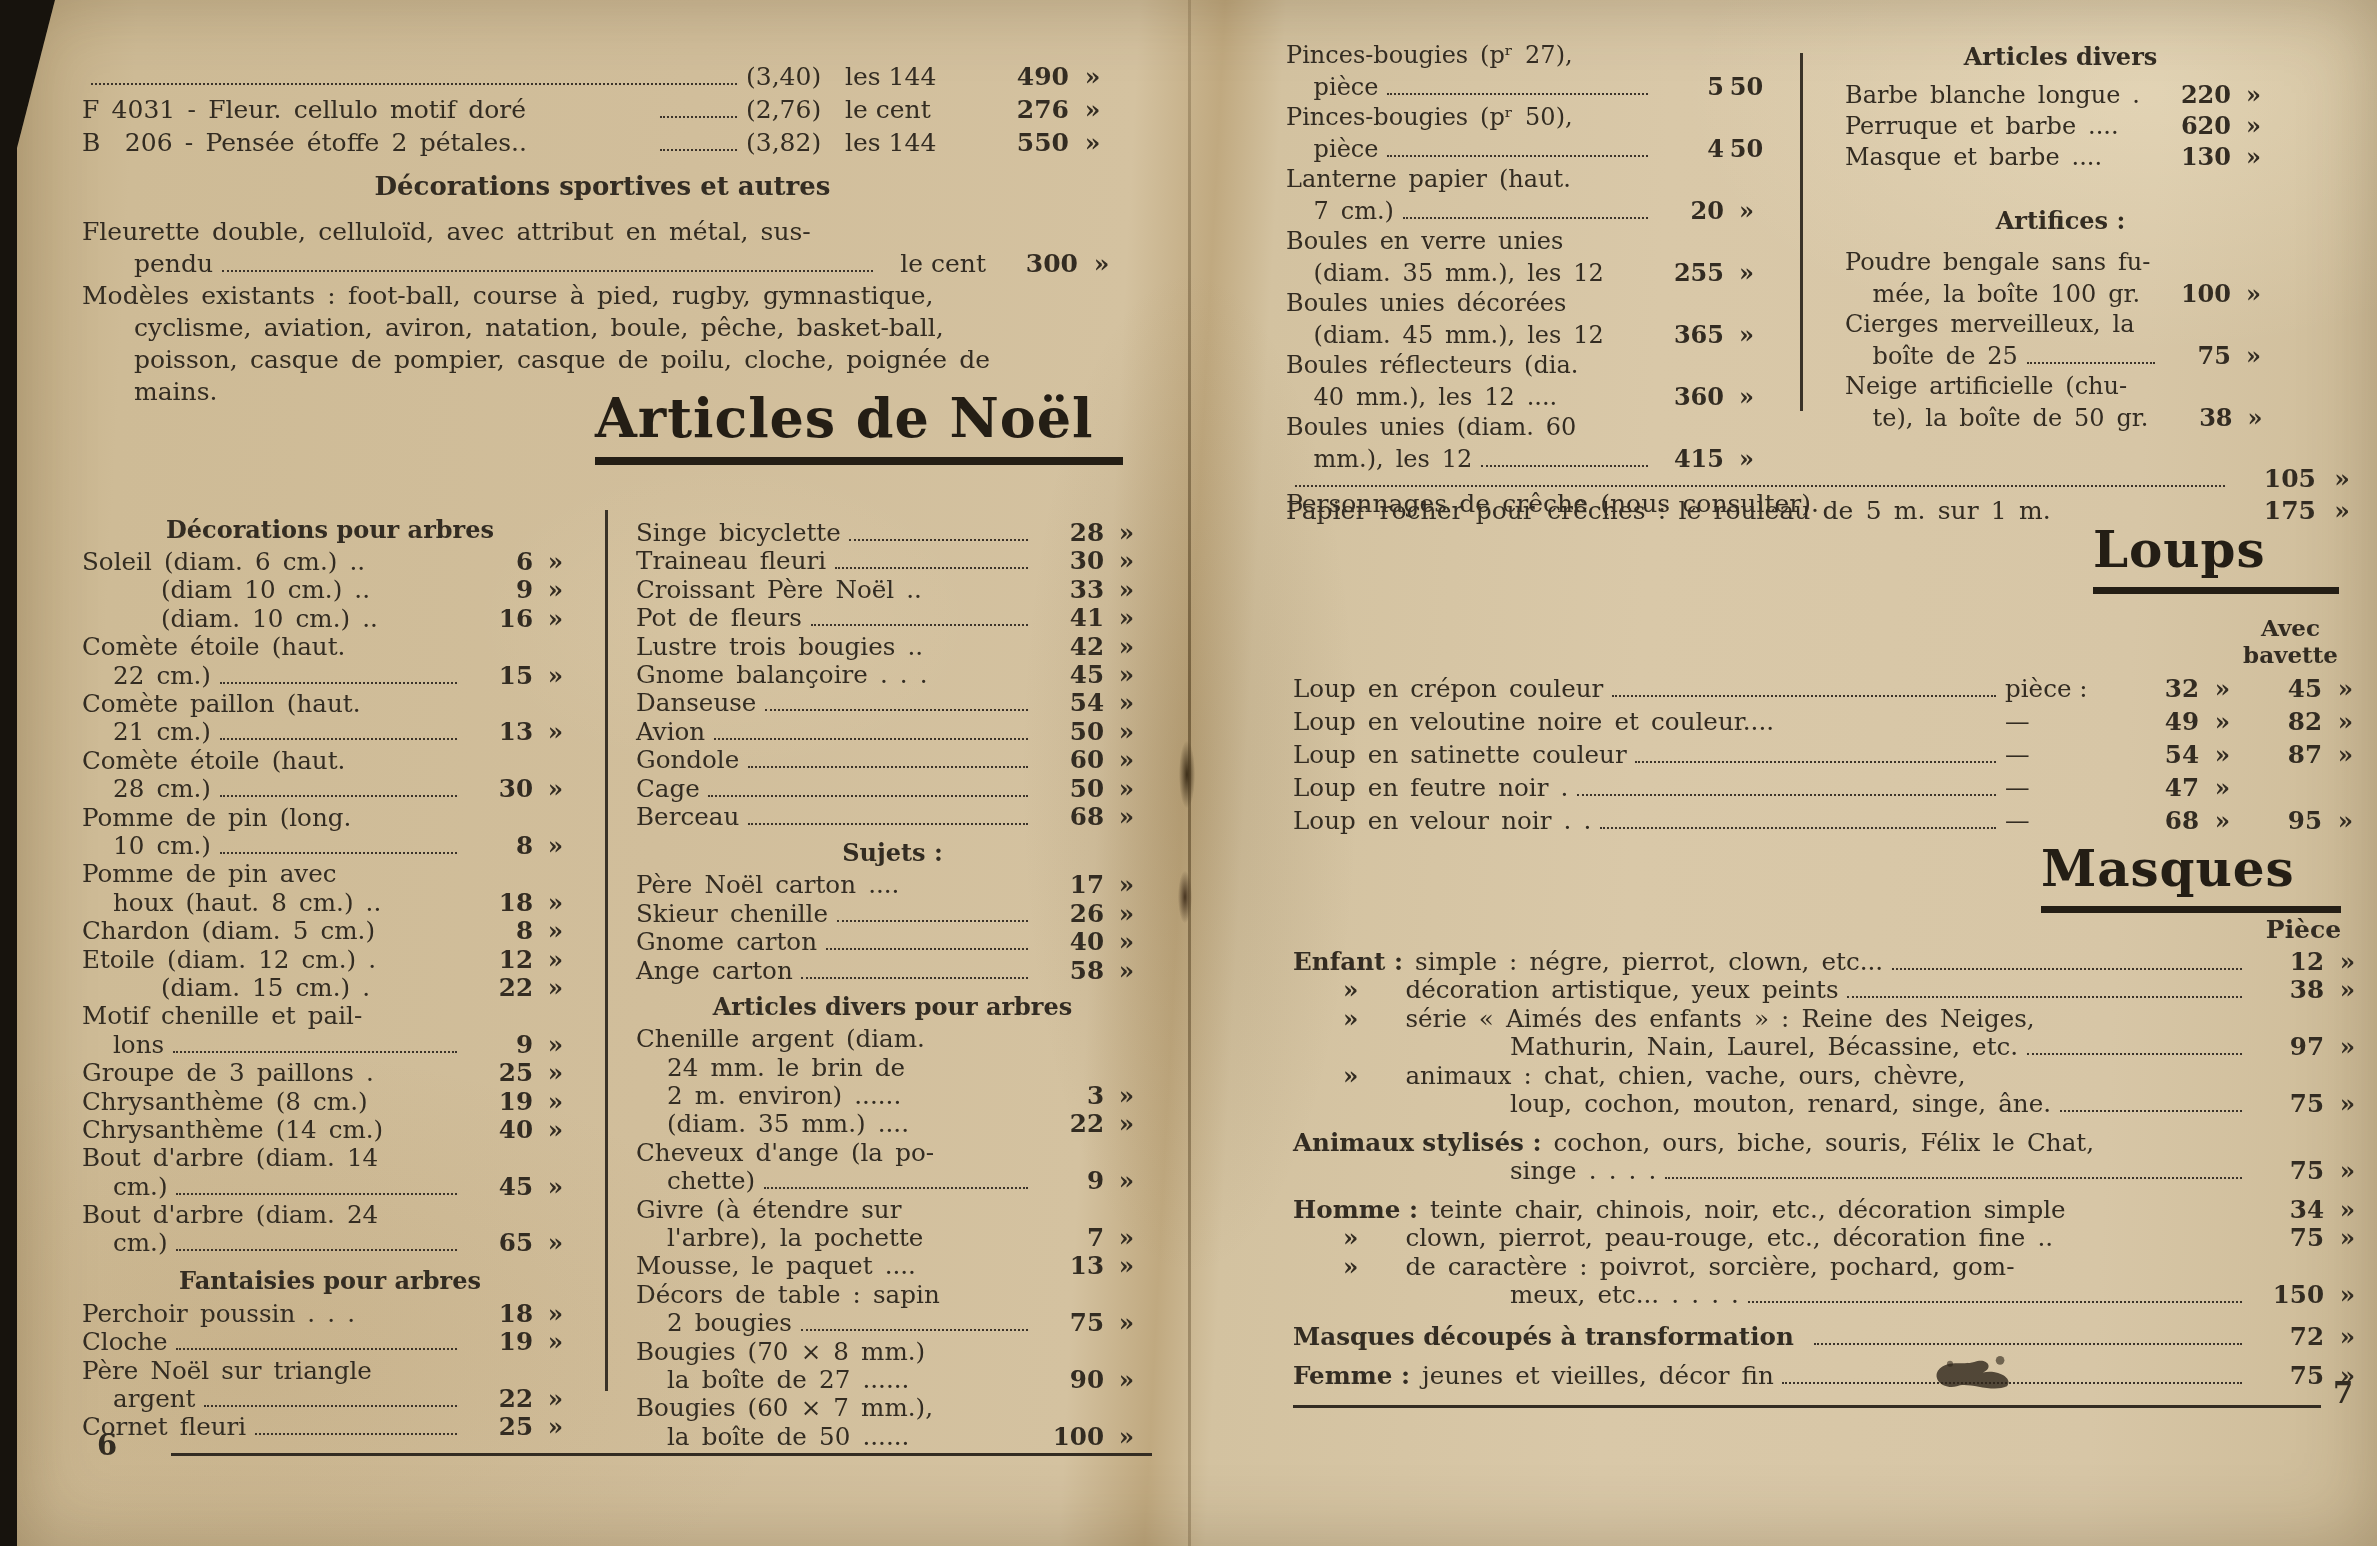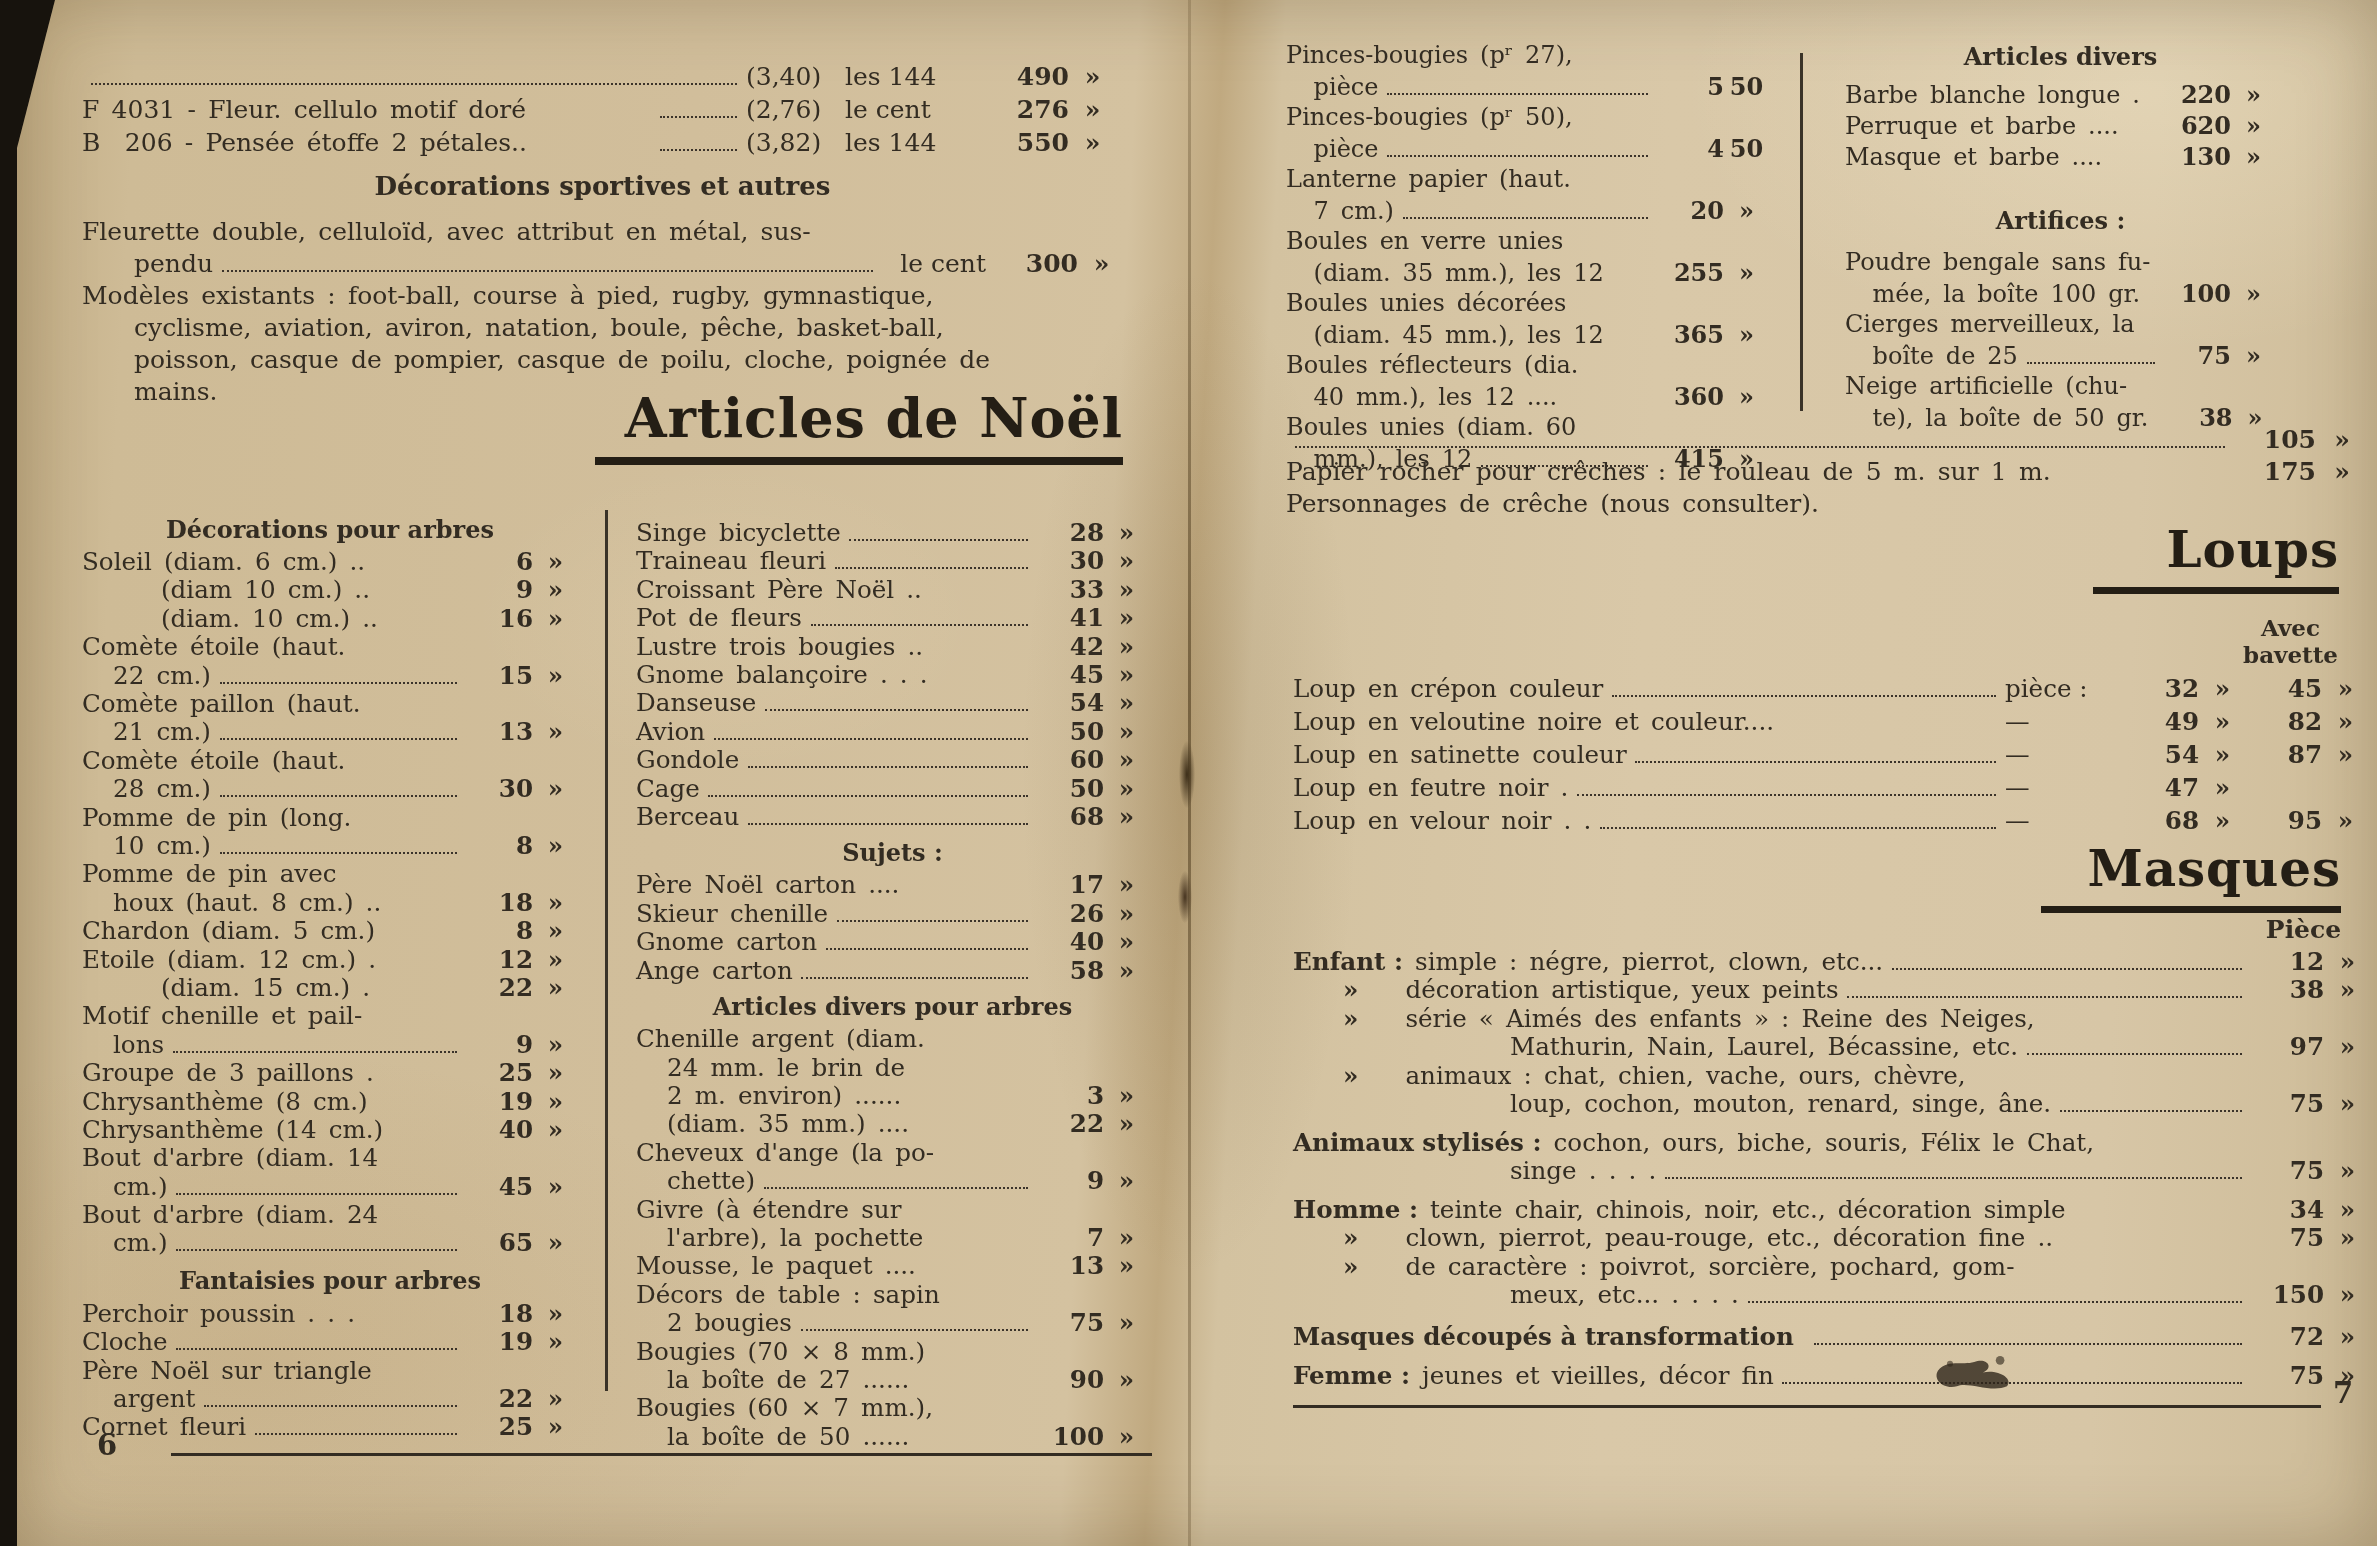--- a/index.html
+++ b/index.html
@@ -44,42 +44,42 @@
   .intro .p{flex:0 0 73px;} .intro .u{flex:0 0 47px;}
 
   .sports-h{left:56px;top:171px;width:1093px;font-size:26px;font-weight:700;text-align:center;}
 
   .para{left:82px;top:216px;width:1043px;font-size:25px;}
   .para .line{height:32px;line-height:32px;}
   .para .ind1{padding-left:52px;}
   .para .mid{flex:0 0 auto;padding:0 19px;}
   .para .p{flex:0 0 73px;} .para .u{flex:0 0 47px;}
 
-  .bigheading{position:absolute;text-align:right;font-weight:700;color:#241e15;}
+  .bigheading{position:absolute;text-align:left;font-weight:700;color:#241e15;}
   .bigheading .txt{display:block;font-size:54px;letter-spacing:0.9px;line-height:1.05;}
   .bigheading .rule{height:7.8px;background:#241e15;margin-top:10.3px;}
   .bigheading.small .txt{font-size:50px;}
   .bigheading.small .rule{height:6.9px;}
 
   .col1{left:82px;top:507px;width:496px;font-size:24.6px;}
   .col2{left:636px;top:519px;width:513px;font-size:24.6px;}
   .col1 .line,.col2 .line{height:28.4px;line-height:28.4px;}
 
   .vrule{position:absolute;width:2.6px;background:#3a3328;}
   .vr1{left:605px;top:510px;height:881px;}
   .vr2{left:1800px;top:53px;height:358px;}
 
   .colA{left:1286px;top:40px;width:483px;font-size:24px;}
   .colB{left:1845px;top:34px;width:431px;font-size:24px;}
   .colA .line,.colB .line{height:31px;line-height:31px;}
   .colA .ind1,.colB .ind1{padding-left:27.6px;}
 
   .wide{left:1286px;top:424px;width:1082px;font-size:25px;}
   .wide .line{height:32px;line-height:32px;}
-  .wide .p{flex:0 0 82px;} .wide .u{flex:0 0 52px;}
+  .wide .p{flex:0 0 82px;margin-top:39px;} .wide .u{flex:0 0 52px;}
 
   .hd-loups{left:2093px;top:524px;width:246px;}
   .loupshdr{left:2217px;top:614px;width:147px;text-align:center;font-weight:700;
             font-size:23px;line-height:27px;}
   .loups{left:1293px;top:672px;width:1076px;font-size:24.6px;}
   .loups .line{height:33px;line-height:33px;}
   .loups .mid{flex:0 0 129px;text-align:left;}
   .loups .p{flex:0 0 65px;} .loups .u{flex:0 0 47px;}
   .loups .p2{flex:0 0 76px;font-weight:700;text-align:right;}
   .loups .u2{flex:0 0 47px;font-weight:700;text-align:center;}

